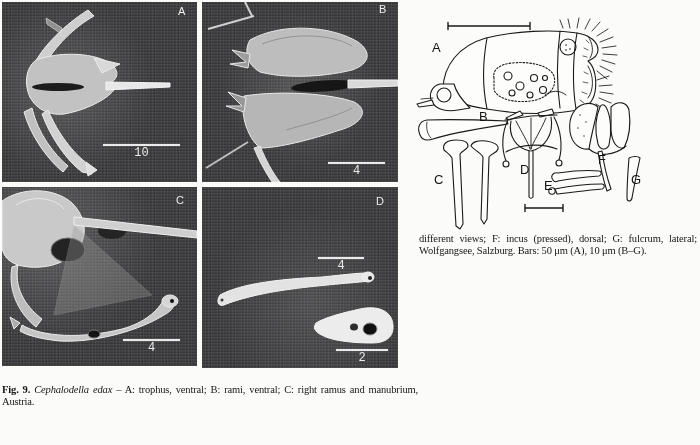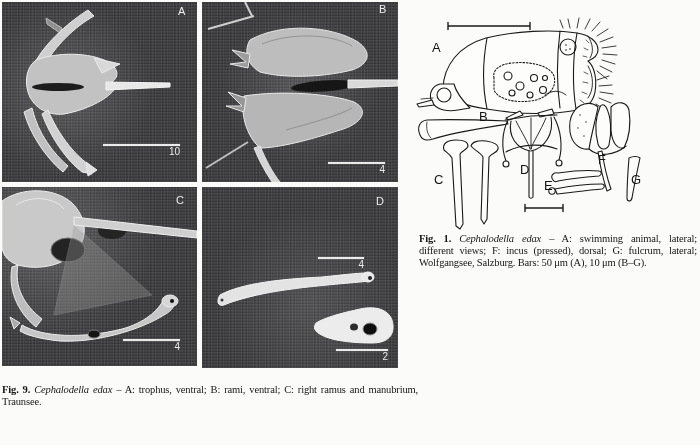--- a/index.html
+++ b/index.html
@@ -19,22 +19,22 @@
   }
   .glow{position:absolute;inset:0;pointer-events:none;}
   svg.art{position:absolute;left:0;top:0;width:100%;height:100%;filter:blur(.35px);}
   .plabel{
     position:absolute;
     font-family:"Liberation Sans",sans-serif;font-size:11px;
     color:#ededed;letter-spacing:.5px;
   }
   .sbar{position:absolute;height:2px;background:#eaeaea;box-shadow:0 0 1px rgba(255,255,255,.7);}
   .snum{
-    position:absolute;text-align:right;
-    font-family:Liberation Sans, sans-serif;font-size:10px;color:#eaeaea;
+    position:absolute;text-align:center;
+    font-family:Liberation Mono, monospace;font-size:12px;color:#eaeaea;
   }
   
   .drawing{position:absolute;left:415px;top:0;width:285px;height:232px;}
   .drawing path,.drawing circle,.drawing ellipse,.drawing line{vector-effect:non-scaling-stroke;}
   .dlabel{font-family:"Liberation Sans",sans-serif;font-size:13px;fill:#141414;}
   
   .caption{position:absolute;margin:0;font-size:10.5px;line-height:12px;letter-spacing:-0.15px;color:#161616;}
   .cap-line{display:block;text-align:justify;text-align-last:justify;white-space:normal;}
   .cap-line.last{text-align-last:left;}
   .caption b{font-weight:bold;}
@@ -225,21 +225,20 @@
   <text class="dlabel" x="432" y="52">A</text>
   <text class="dlabel" x="479" y="121">B</text>
   <text class="dlabel" x="434" y="184">C</text>
   <text class="dlabel" x="520" y="174">D</text>
   <text class="dlabel" x="544" y="190">E</text>
   <text class="dlabel" x="598" y="164">F</text>
   <text class="dlabel" x="631" y="184">G</text>
 </svg>
 
 <p class="caption" style="left:419px;top:233px;width:278px;">
-  <span class="cap-line"><b>Fig. 1.</b> <i>Cephalodella edax</i> <span>– A: swimming animal, lateral;</span></span>
   <span class="cap-line">different views; F: incus (pressed), dorsal; G: fulcrum, lateral;</span>
   <span class="cap-line last">Wolfgangsee, Salzburg. Bars: 50 μm (A), 10 μm (B–G).</span>
 </p>
 
 <p class="caption" style="left:2px;top:384px;width:416px;">
   <span class="cap-line"><b>Fig. 9.</b> <i>Cephalodella edax</i> <span>– A: trophus, ventral; B: rami, ventral; C: right ramus and manubrium,</span></span>
-  <span class="cap-line last">Traunsee.</span>
+  <span class="cap-line last">Austria.</span>
 </p>
 
 </body></html>

